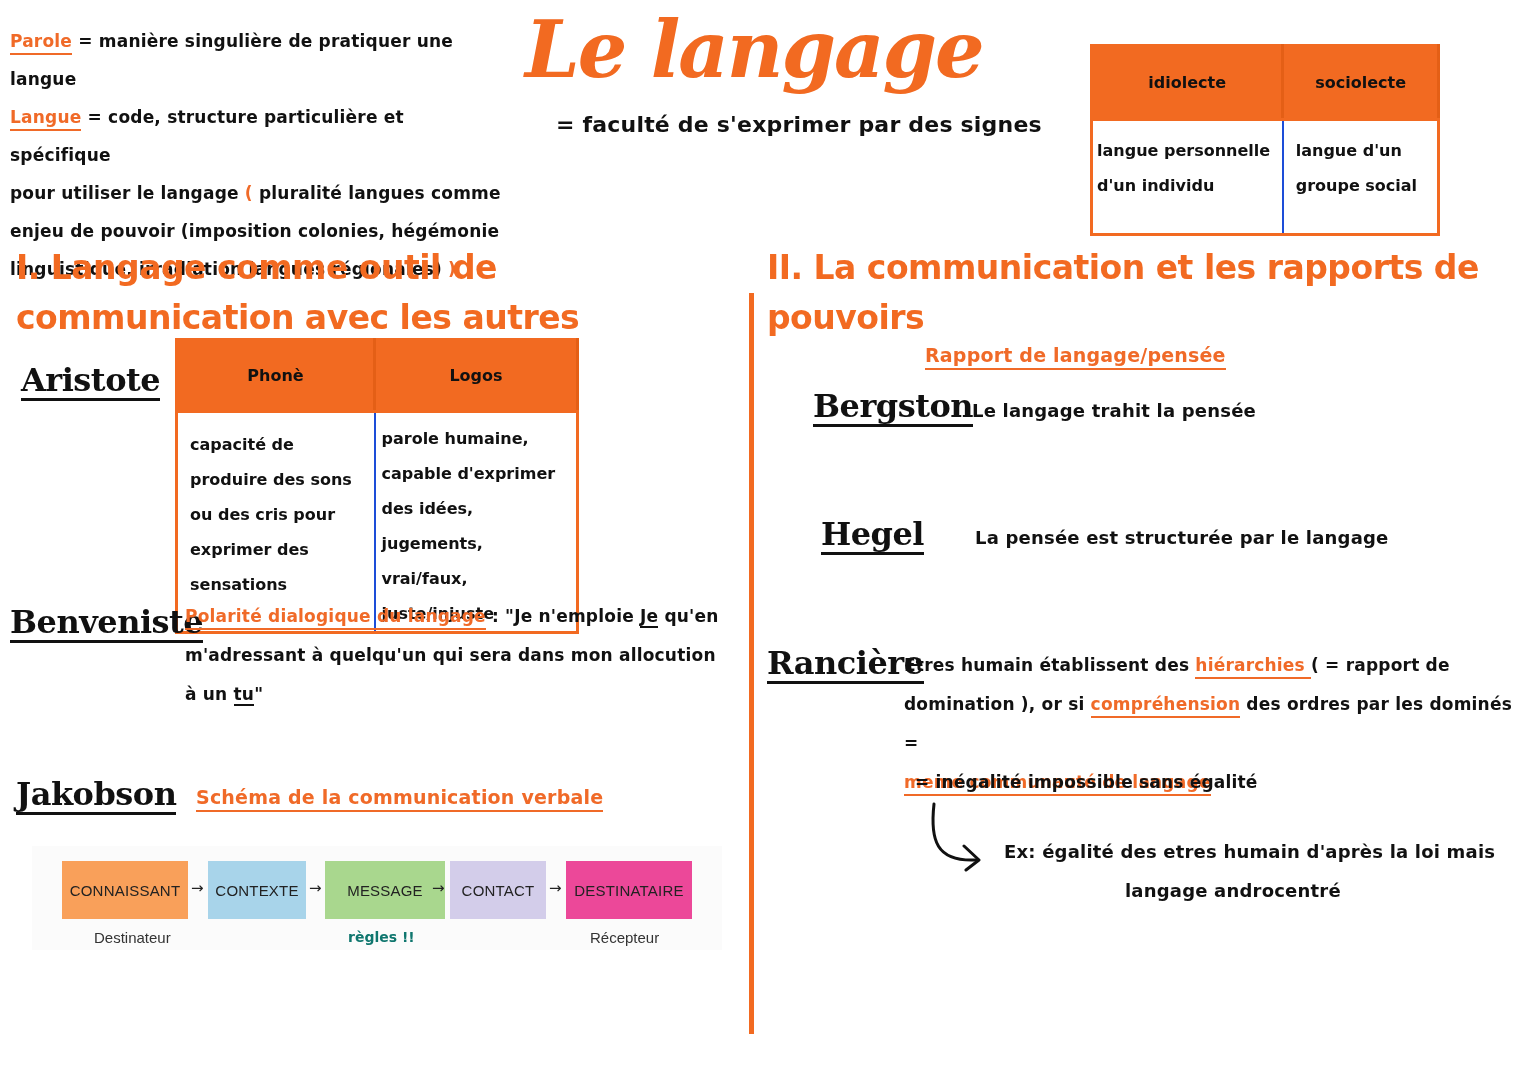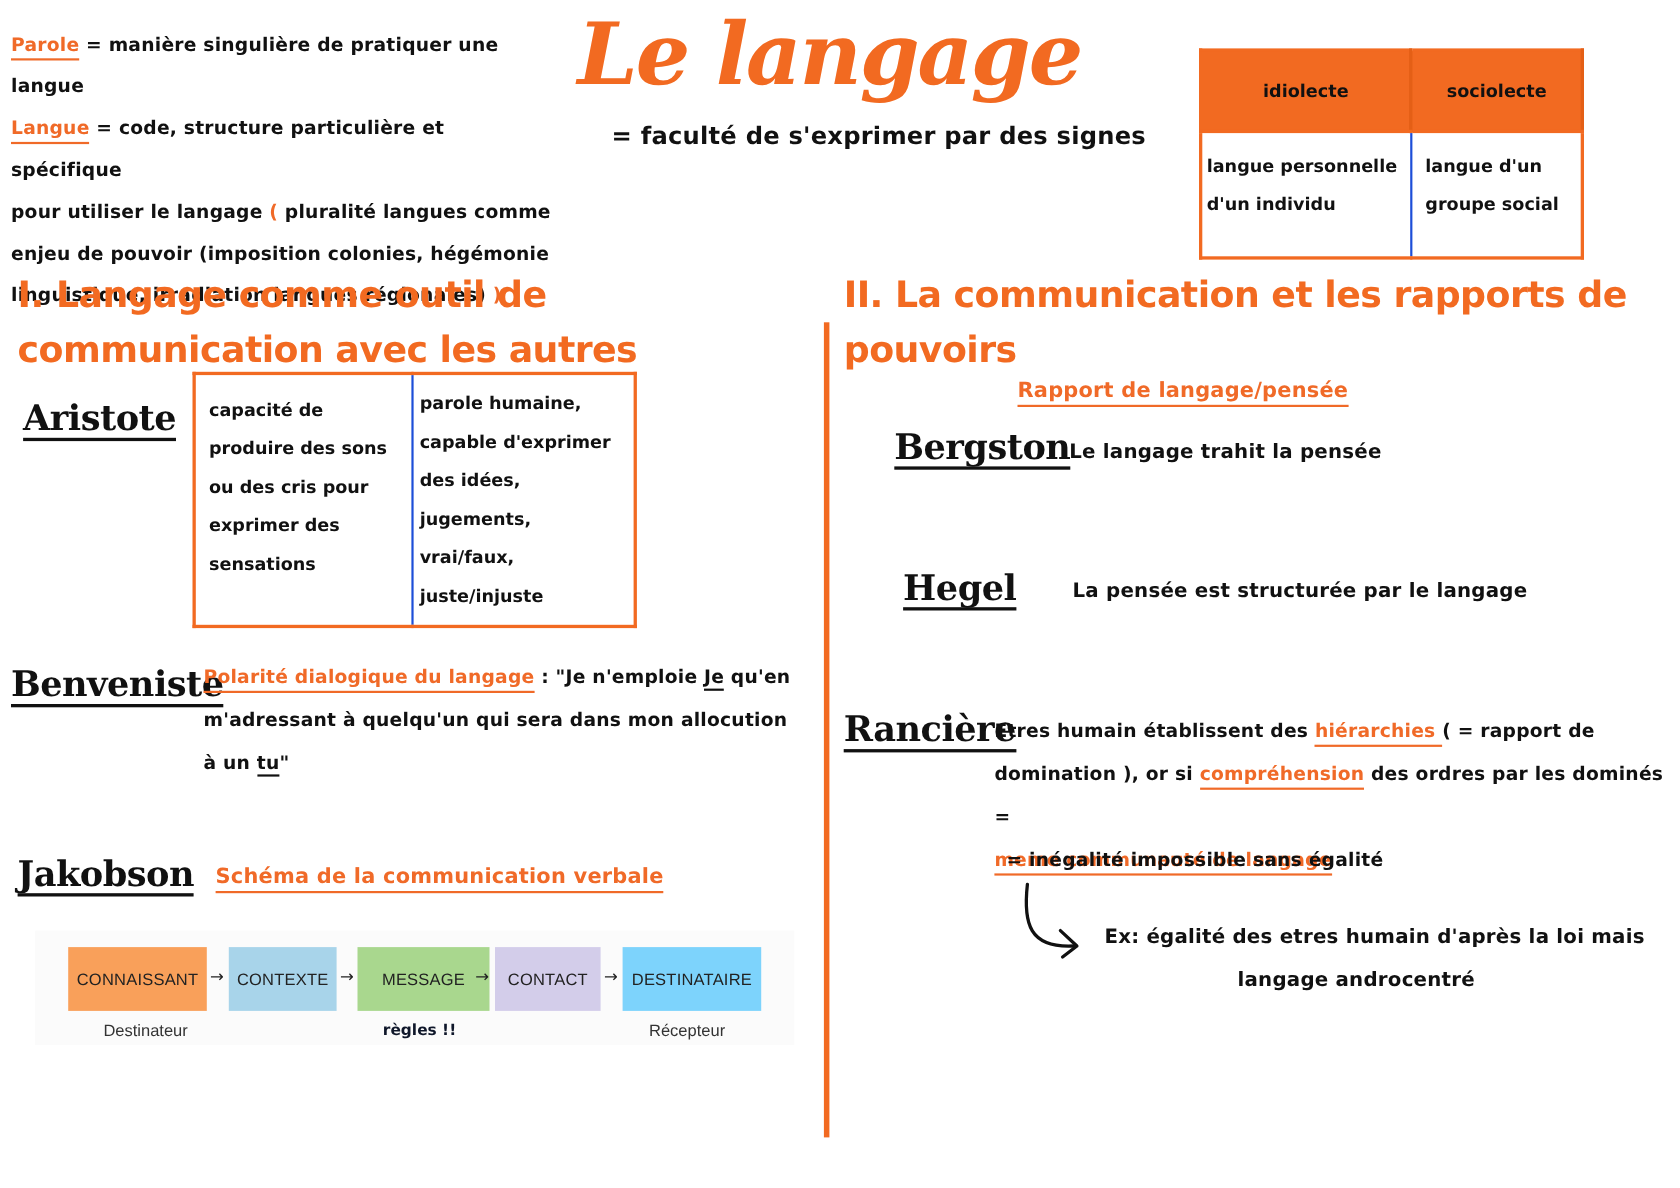--- a/index.html
+++ b/index.html
@@ -90,20 +90,24 @@
 
 <div class="abs sec sec1">I. Langage comme outil de communication avec les autres</div>
 
 <div class="abs sec sec2">II. La communication et les rapports de pouvoirs</div>
 
 <div class="abs divider"></div>
 
 <div class="abs name" style="left:21px; top:362px;">Aristote</div>
 <table class="abs tbl tbl-ari">
   <tbody>
+      <tr>
+    <th>Phonè</th>
+    <th>Logos</th>
+  </tr>
   <tr>
     <td class="c1">capacité de produire des sons ou des cris pour exprimer des sensations</td>
     <td class="c2">parole humaine, capable d'exprimer des idées, jugements,  vrai/faux, juste/injuste</td>
   </tr>
 </tbody>
   </table>
 
 <div class="abs name" style="left:10px; top:604px;">Benveniste</div>
 <div class="abs para hand" style="left:185px; top:597px; width:535px;">
   <span class="orange ul-orange">Polarité dialogique du langage</span><span> : "Je n'emploie </span><span class="ul-black">Je</span><span> qu'en m'adressant à quelqu'un qui sera dans mon allocution à un </span><span class="ul-black">tu</span><span>"</span>
@@ -114,24 +118,24 @@
 
 <div class="abs diag">
   <div class="box" style="left: 30px; width: 126px; background: rgb(249, 160, 90);">CONNAISSANT</div>
   <span class="arrow" style="left:159px;">→</span>
   <div class="box" style="left: 176px; width: 98px; background: rgb(168, 212, 234);">CONTEXTE</div>
   <span class="arrow" style="left:277px;">→</span>
   <div class="box" style="left: 293px; width: 120px; background: rgb(169, 215, 142);">MESSAGE</div>
   <span class="arrow" style="left:400px;">→</span>
   <div class="box" style="left: 418px; width: 96px; background: rgb(211, 205, 234);">CONTACT</div>
   <span class="arrow" style="left:517px;">→</span>
-  <div class="box" style="left: 534px; width: 126px; background: #7dd3fc;">DESTINATAIRE</div>
+  <div class="box" style="left: 534px; width: 126px; background: #ec4899;">DESTINATAIRE</div>
 
   <div class="cap" style="left:62px;">Destinateur</div>
-  <div class="cap" style="left:316px; font-family:'DejaVu Sans', sans-serif; font-weight:bold; font-size:14px; color:#0f172a;">règles !!</div>
+  <div class="cap" style="left:316px; font-family:'DejaVu Sans', sans-serif; font-weight:bold; font-size:14px; color:#0f766e;">règles !!</div>
   <div class="cap" style="left:558px;">Récepteur</div>
 </div>
 
 <div class="abs hand orange ul-orange" style="left:925px; top:344px; font-size:19px;">Rapport de langage/pensée</div>
 
 <div class="abs name" style="left:813px; top:388px;">Bergston</div>
 <div class="abs hand" style="left:972px; top:400px; font-size:18px;">Le langage trahit la pensée</div>
 
 <div class="abs name" style="left:821px; top:516px;">Hegel</div>
 <div class="abs hand" style="left:975px; top:527px; font-size:18px;">La pensée est structurée par le langage</div>

